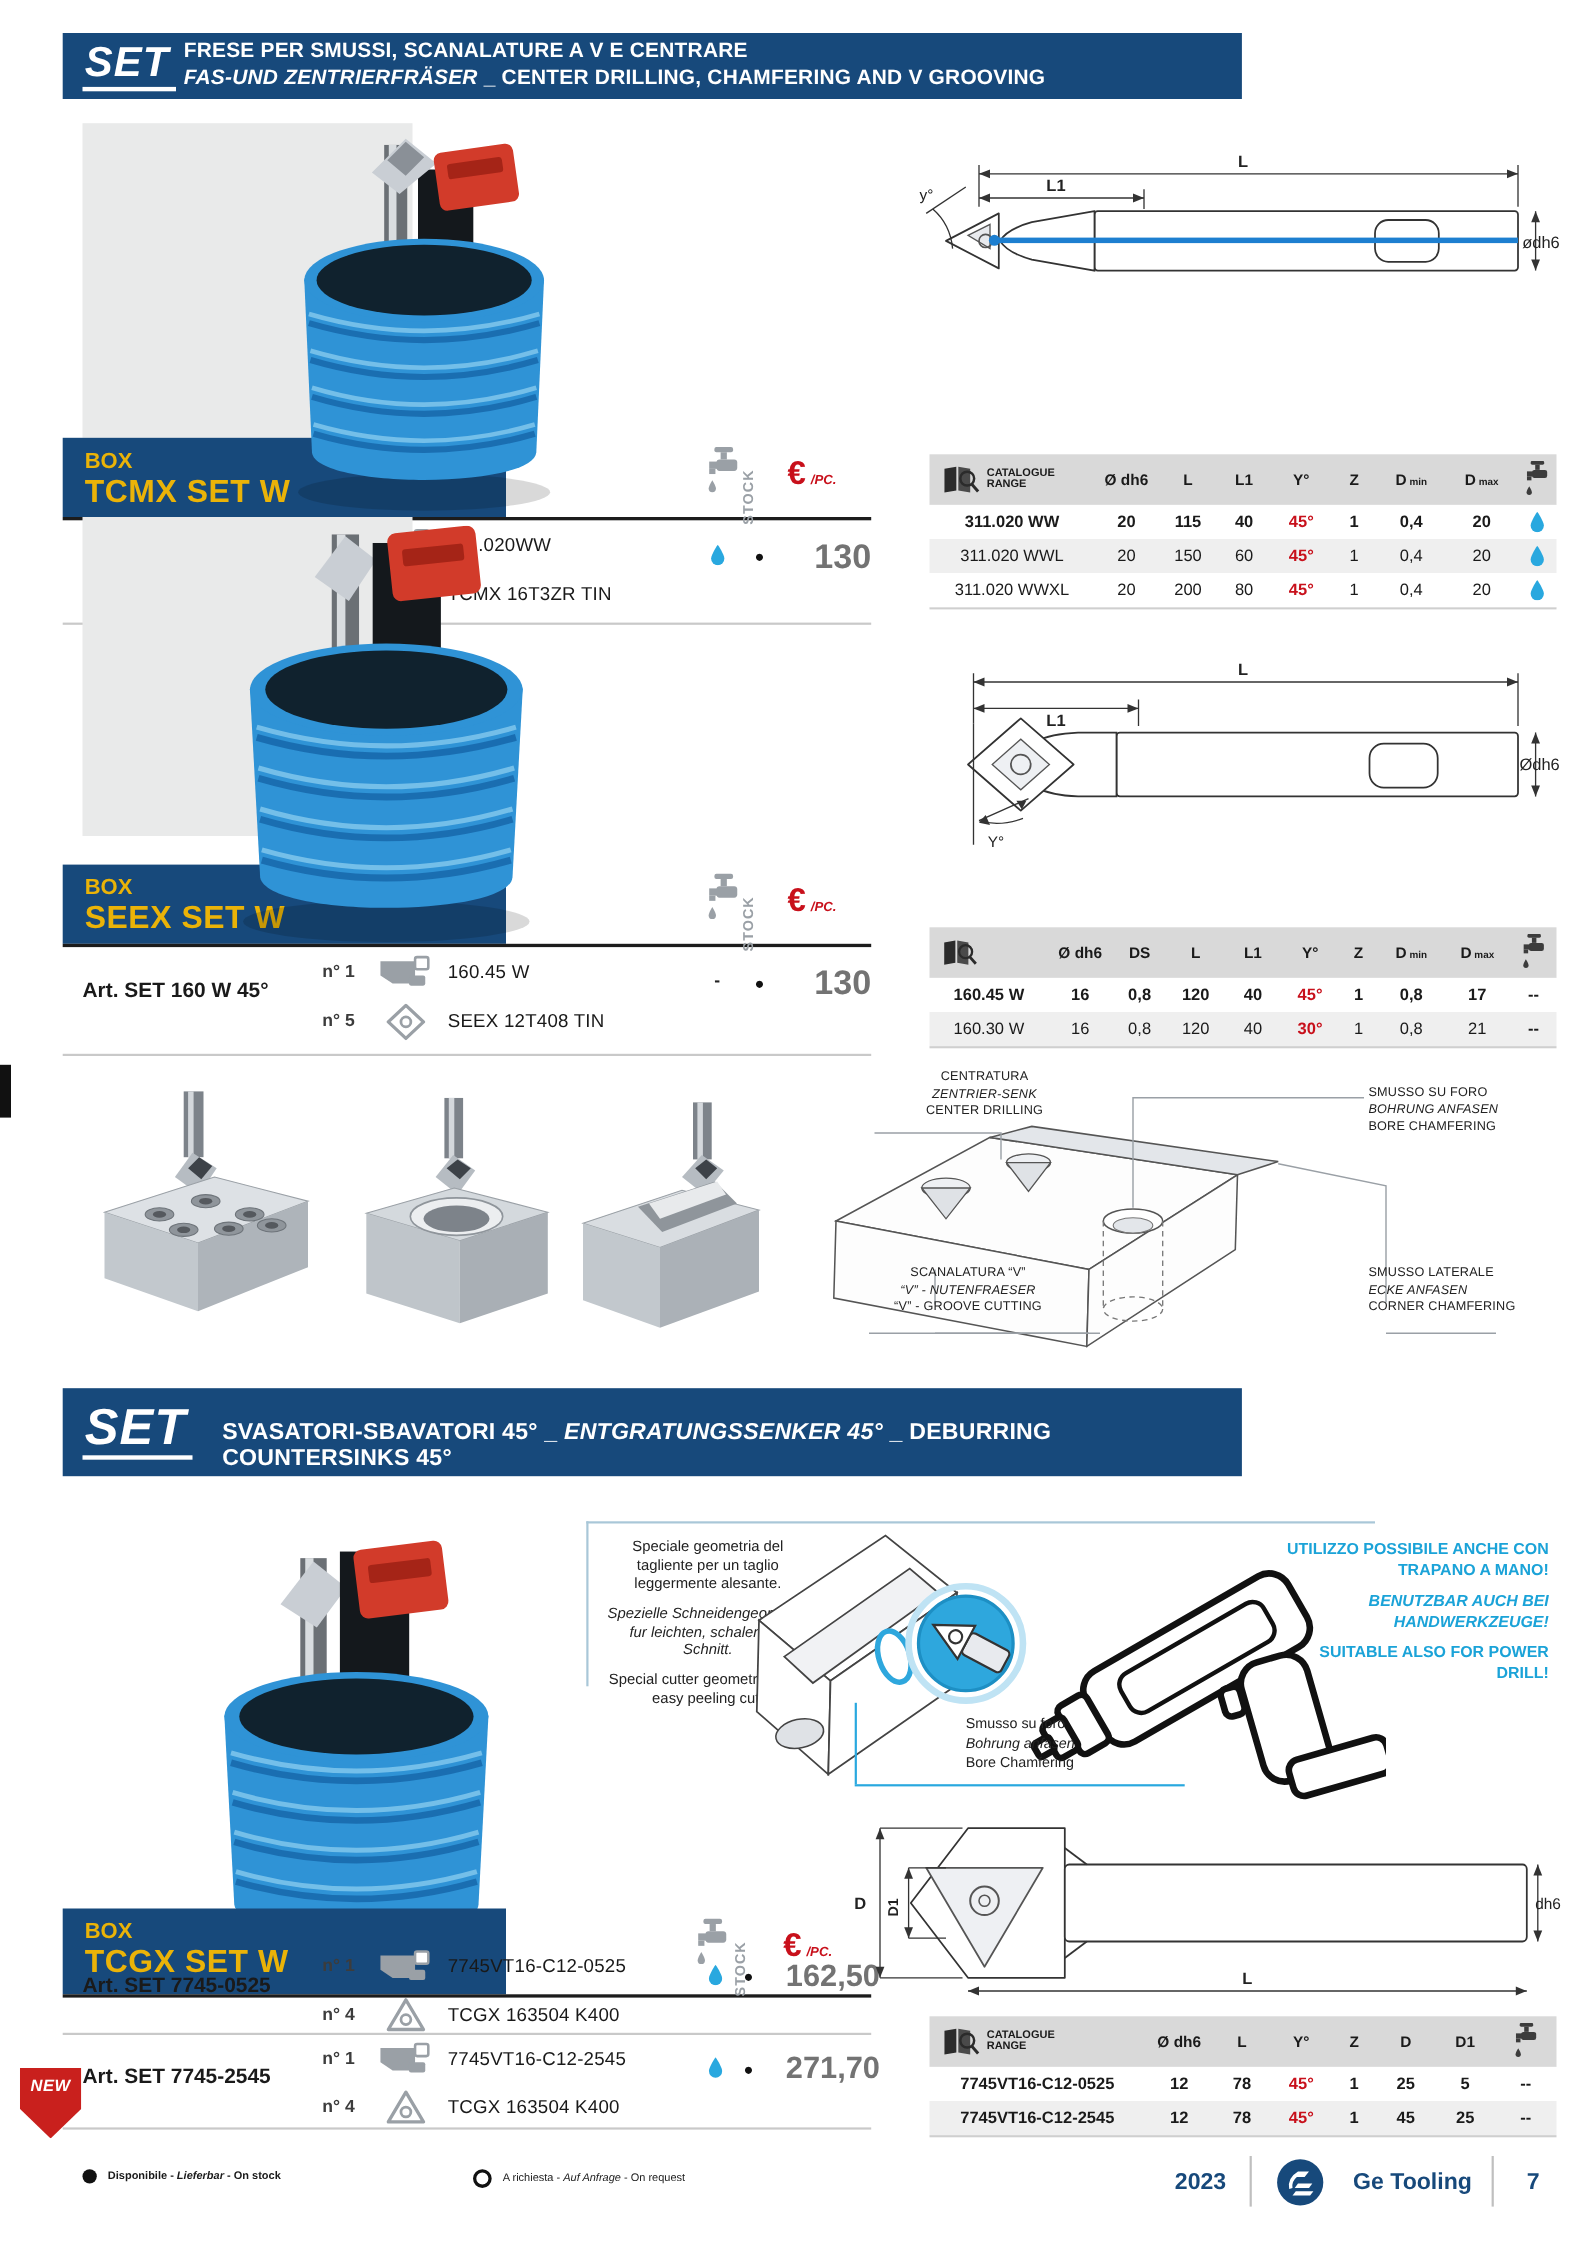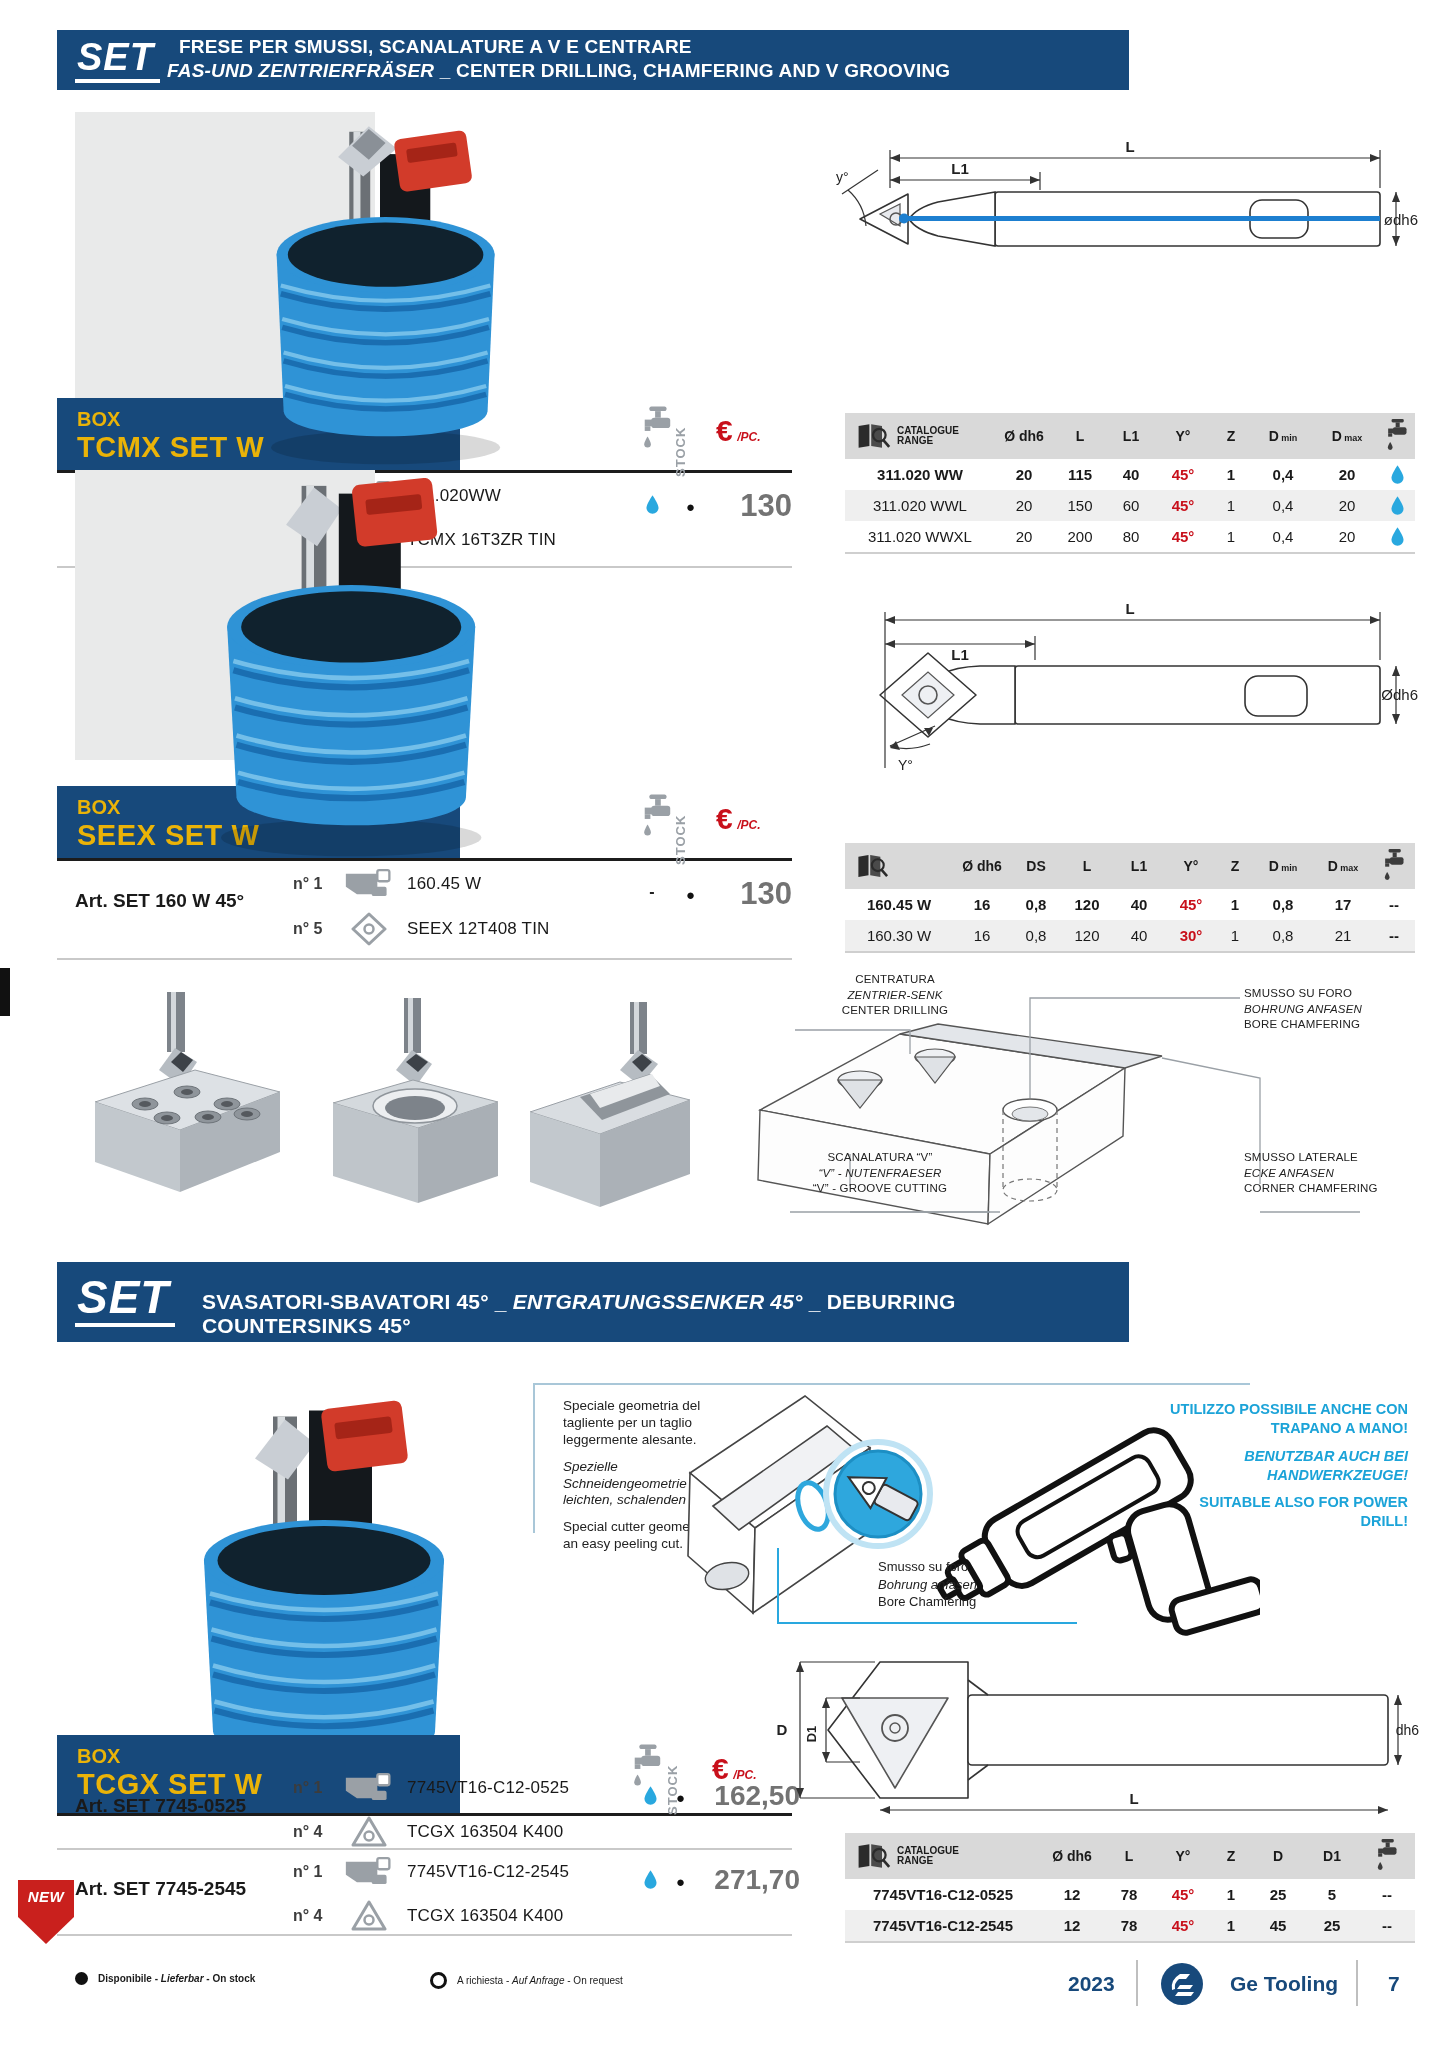--- a/index.html
+++ b/index.html
@@ -44,21 +44,21 @@
   .tr{min-height:31px;background:#fff;}
   .tr.alt{background:#efefef;}
   .td{text-align:center;color:#1a1a1a;}
   .tr.boldrow .td{font-weight:bold;}
   .td.red{color:#c8101b;font-weight:bold;}
   .td.cool2{display:flex;justify-content:center;align-items:center;font-weight:bold;}
   
   .applab{position:absolute;font-size:11.5px;line-height:1.35;color:#222;letter-spacing:.2px;}
   .applab div{white-space:nowrap;}
   .note{position:absolute;font-size:13.5px;line-height:1.25;color:#222;}
-  .note p{margin:0 0 10px 16px;}
+  .note p{margin:0 0 10px 3px;text-align:center;}
   .drillnote{position:absolute;text-align:right;color:#1ba3d8;font-weight:bold;font-size:14.5px;line-height:1.3;}
   .drillnote p{margin:0 0 9px 0;}
   .borelab{position:absolute;font-size:13px;line-height:1.35;color:#222;}
   .frameline{position:absolute;background:#a9c7d8;}
   .cyline{position:absolute;background:#29a8df;}
   .newbadge{position:absolute;width:56px;height:64px;background:#c9201d;
             clip-path:polygon(0 0,100% 0,100% 58%,50% 100%,0 58%);
             color:#fff;font-weight:bold;font-style:italic;font-size:15px;text-align:center;
             padding-top:8px;box-sizing:border-box;letter-spacing:.5px;margin-top:28px;}
   .pagetab{position:absolute;left:0;width:10px;background:#111;}
@@ -70,21 +70,21 @@
   .vsep{position:absolute;width:2px;background:#bfbfbf;}
   svg text{font-family:"Liberation Sans",sans-serif;}
 </style>
 </head>
 <body>
 
 <div id="page">
 
   <div class="band" id="band1" style="top:30px;height:60px;">
     <div class="setlogo" style="left:18px;top:8px;font-size:38px;">SET</div>
-    <div class="bandtitle" style="left:110px;top:6px;font-size:19px;margin-left:12px;">FRESE PER SMUSSI, SCANALATURE A V E CENTRARE</div>
+    <div class="bandtitle" style="left:110px;top:6px;font-size:19px;">FRESE PER SMUSSI, SCANALATURE A V E CENTRARE</div>
     <div class="bandtitle" style="left:110px;top:30px;font-size:19px;">
       <span class="it">FAS-UND ZENTRIERFRÄSER</span><span> _ </span><span>CENTER DRILLING, CHAMFERING AND V GROOVING</span>
     </div>
   </div>
 
   <div class="graybg" style="left:75px;top:112px;width:300px;height:286px;"></div>
   <div class="banner" style="left:57px;top:398px;width:403px;height:72px;">
     <div class="boxlbl">BOX</div>
     <div class="boxname">TCMX SET W</div>
   </div>

